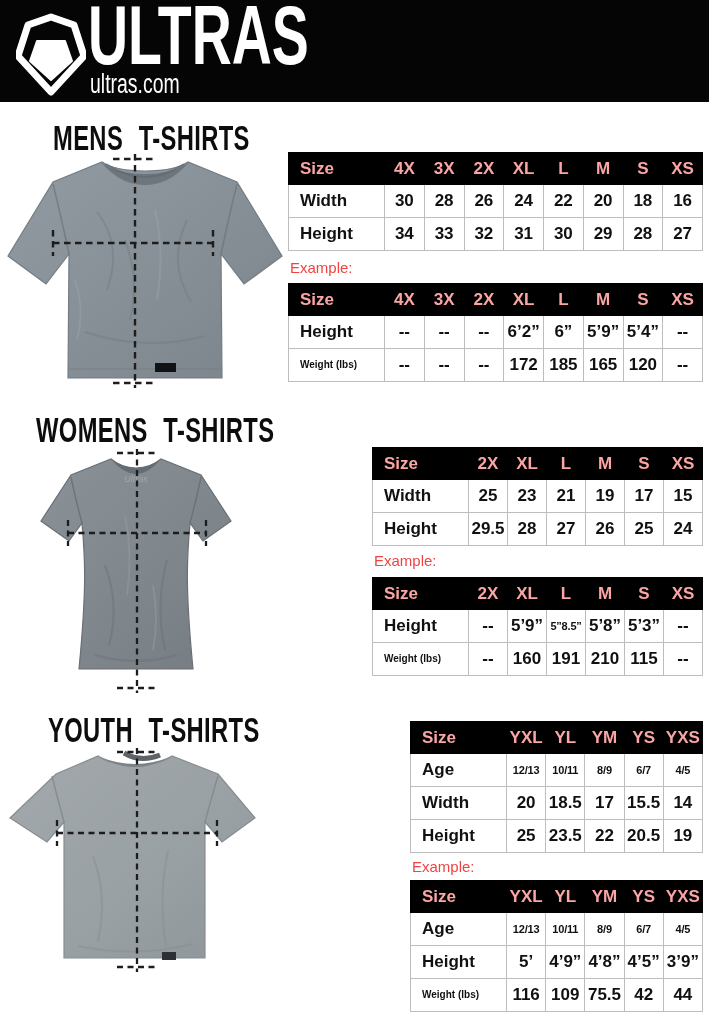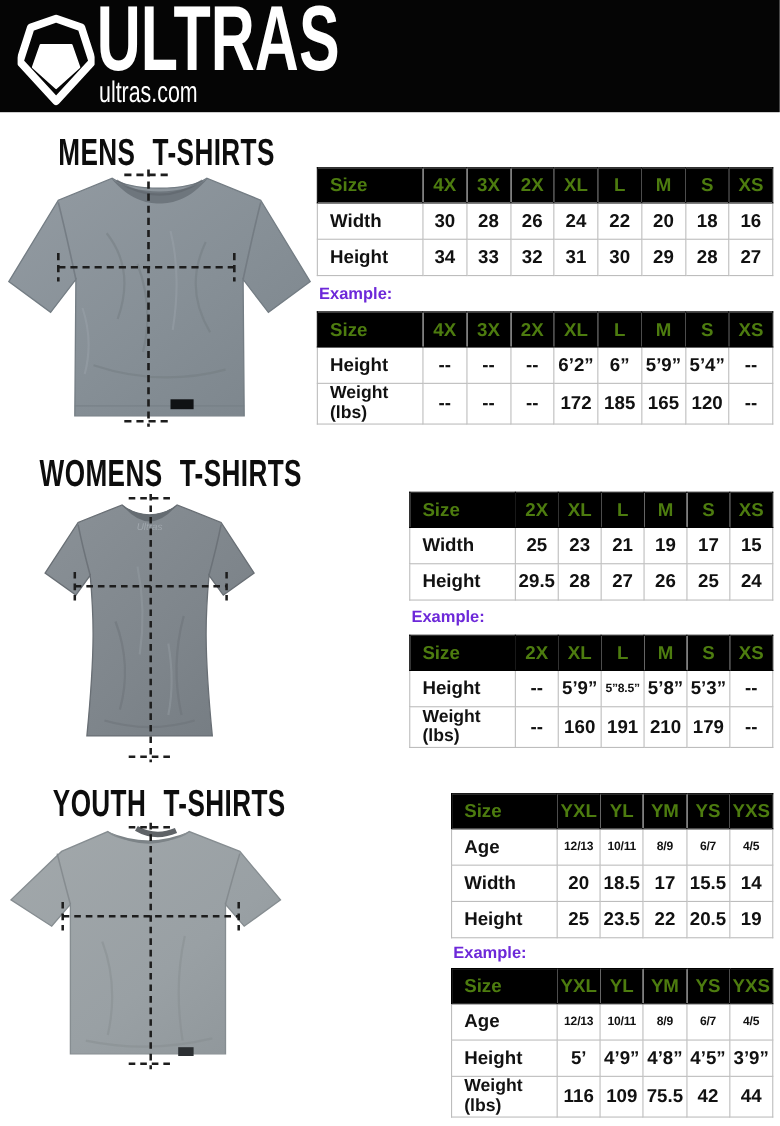--- a/index.html
+++ b/index.html
@@ -18,25 +18,25 @@
   .sec-title{position:absolute;font-weight:bold;font-size:33px;line-height:1;color:#0d0d0d;
              transform:scale(.72,1.04);transform-origin:left top;white-space:nowrap;word-spacing:12px;
              letter-spacing:.5px;}
 
   .shirt{position:absolute;}
 
   
   .size-table{position:absolute;border-collapse:collapse;table-layout:fixed;background:#fff;}
   .size-table th,.size-table td{border:1px solid #bdbdbd;font-size:17px;font-weight:bold;
       text-align:center;padding:0;height:32px;color:#111;overflow:hidden;}
-  .size-table thead th{background:#000;color:#4d7c0f;border-color:#000;height:31px;font-size:17px;}
+  .size-table thead th{background:#000;color:#fca5a5;border-color:#000;height:31px;font-size:17px;}
   .size-table th.lbl{text-align:left;padding-left:11px;width:84px;}
   .size-table td.sm{font-size:11px;letter-spacing:-.2px;}
-  .size-table tbody th.two-line{font-size:16px;line-height:1.12;margin-top:45px;}
-  .example{position:absolute;font-size:15px;font-weight:bold;color:#6d28d9;}
+  .size-table tbody th.two-line{font-size:10px;line-height:1.12;margin-top:45px;}
+  .example{position:absolute;font-size:15px;font-weight:normal;color:#ef4444;}
 </style>
 </head>
 <body>
 
 <div class="page">
 
   <div class="hdr">
     <svg class="logo" width="70" height="96" viewBox="0 0 70 96">
       <path d="M12,21 L35,13 L58,21 L68,52 L35,88 L2,52 Z" fill="none" stroke="#ffffff" stroke-width="7" stroke-linejoin="round"></path>
       <path d="M21,37 L49,37 L56,57 L35,76 L14,57 Z" fill="#ffffff" stroke="#ffffff" stroke-width="2" stroke-linejoin="round"></path>
@@ -235,21 +235,21 @@
           <td>5’8”</td>
           <td>5’3”</td>
           <td>--</td>
         </tr>
         <tr>
           <th class="lbl two-line">Weight (lbs)</th>
           <td>--</td>
           <td>160</td>
           <td>191</td>
           <td>210</td>
-          <td>179</td>
+          <td>115</td>
           <td>--</td>
         </tr>
       </tbody>
     </table>
 
   <div class="sec-title" style="left:48px;top:713px;">YOUTH T-SHIRTS</div>
 
   <svg class="shirt" style="left:8px;top:746px;" width="250" height="230" viewBox="0 0 250 230">
     <defs>
       <linearGradient id="gy" x1="0" y1="0" x2="1" y2="1">

